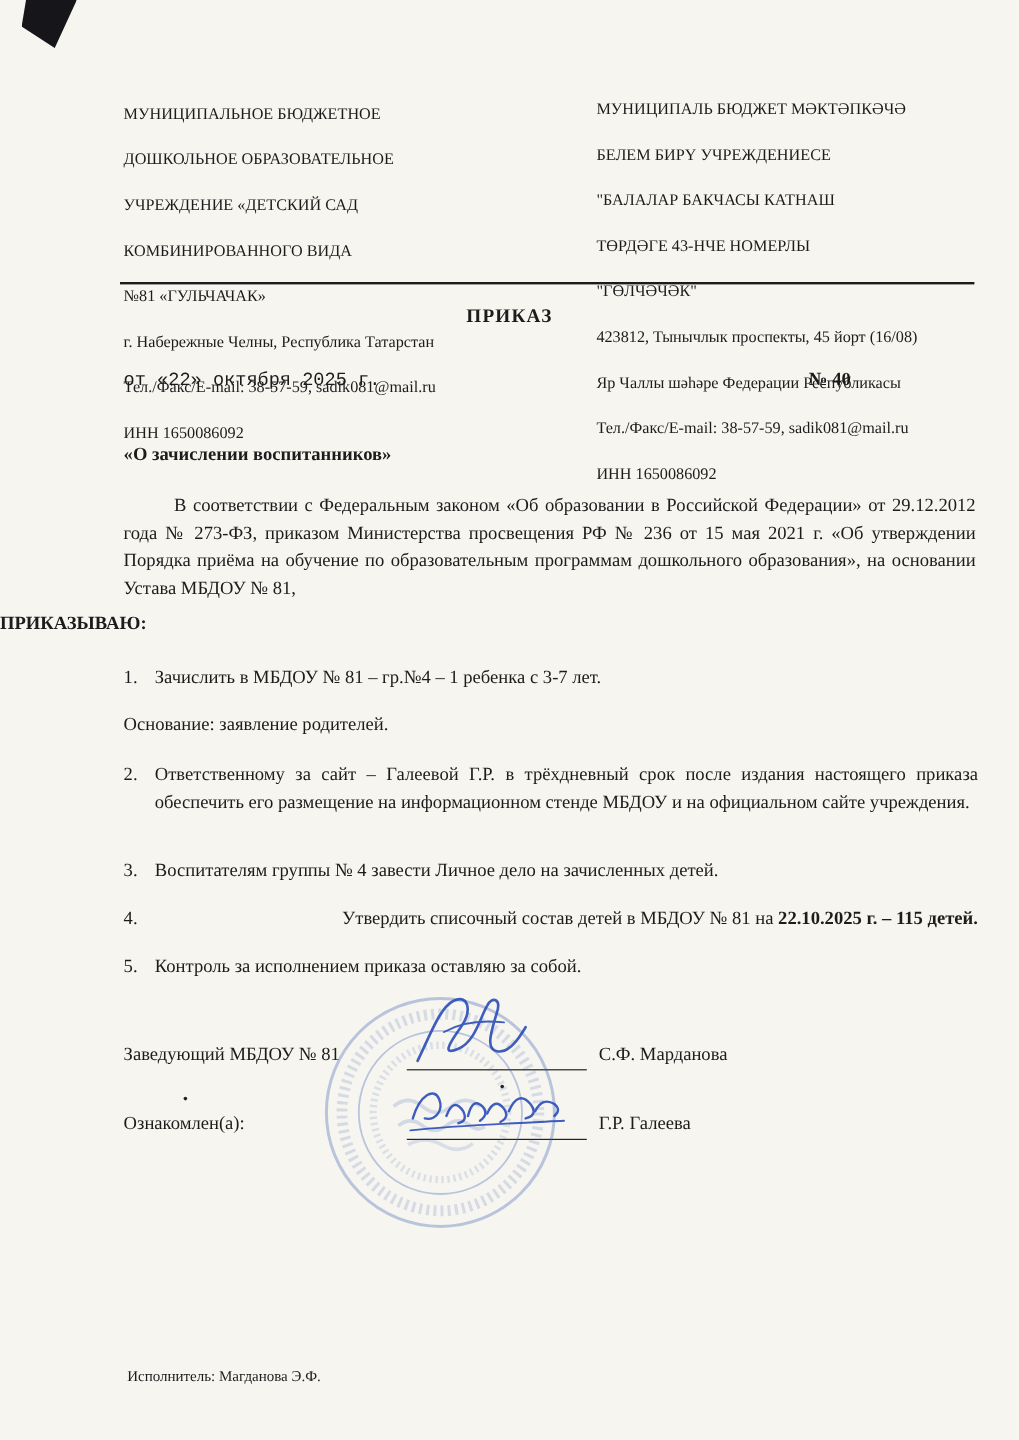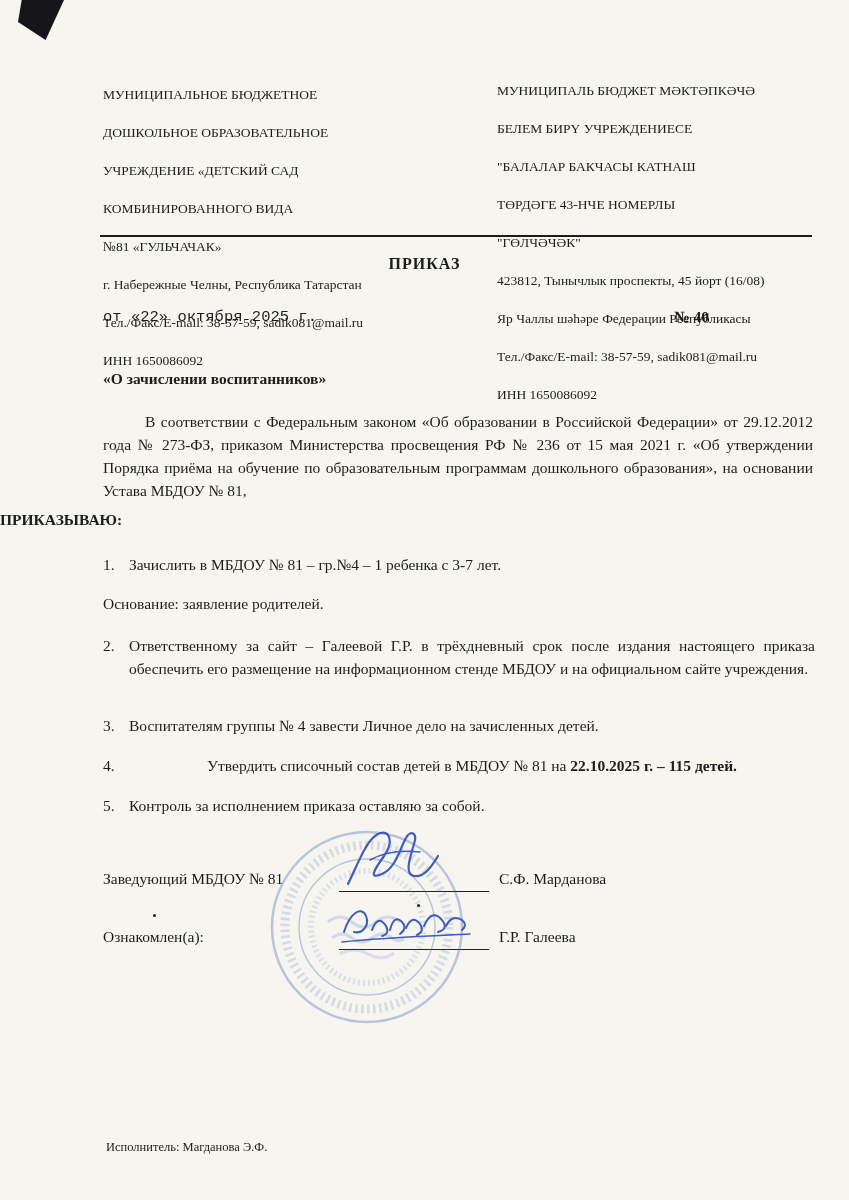--- a/index.html
+++ b/index.html
@@ -119,21 +119,21 @@
     <span class="txt">Ответственному за сайт – Галеевой Г.Р. в трёхдневный срок после издания настоящего приказа обеспечить его размещение на информационном стенде МБДОУ и на официальном сайте учреждения.</span>
   </div>
 
   <div class="item" style="top:714px">
     <span class="num">3.</span>
     <span class="txt" style="text-align:left">Воспитателям группы № 4 завести Личное дело на зачисленных детей.</span>
   </div>
 
   <div class="item" style="top:754px">
     <span class="num">4.</span>
-    <span class="txt" style="text-align:center"><span>Утвердить списочный состав детей в МБДОУ № 81 на </span><b>22.10.2025 г. – 115 детей.</b></span>
+    <span class="txt" style="text-align:right"><span>Утвердить списочный состав детей в МБДОУ № 81 на </span><b>22.10.2025 г. – 115 детей.</b></span>
   </div>
 
   <div class="item" style="top:794px">
     <span class="num">5.</span>
     <span class="txt" style="text-align:left">Контроль за исполнением приказа оставляю за собой.</span>
   </div>
 
   <svg class="stamp" viewBox="0 0 202 202">
     <g fill="none" stroke="#3a5db5">
       <circle cx="101" cy="101" r="95" stroke-width="2.5"></circle>

